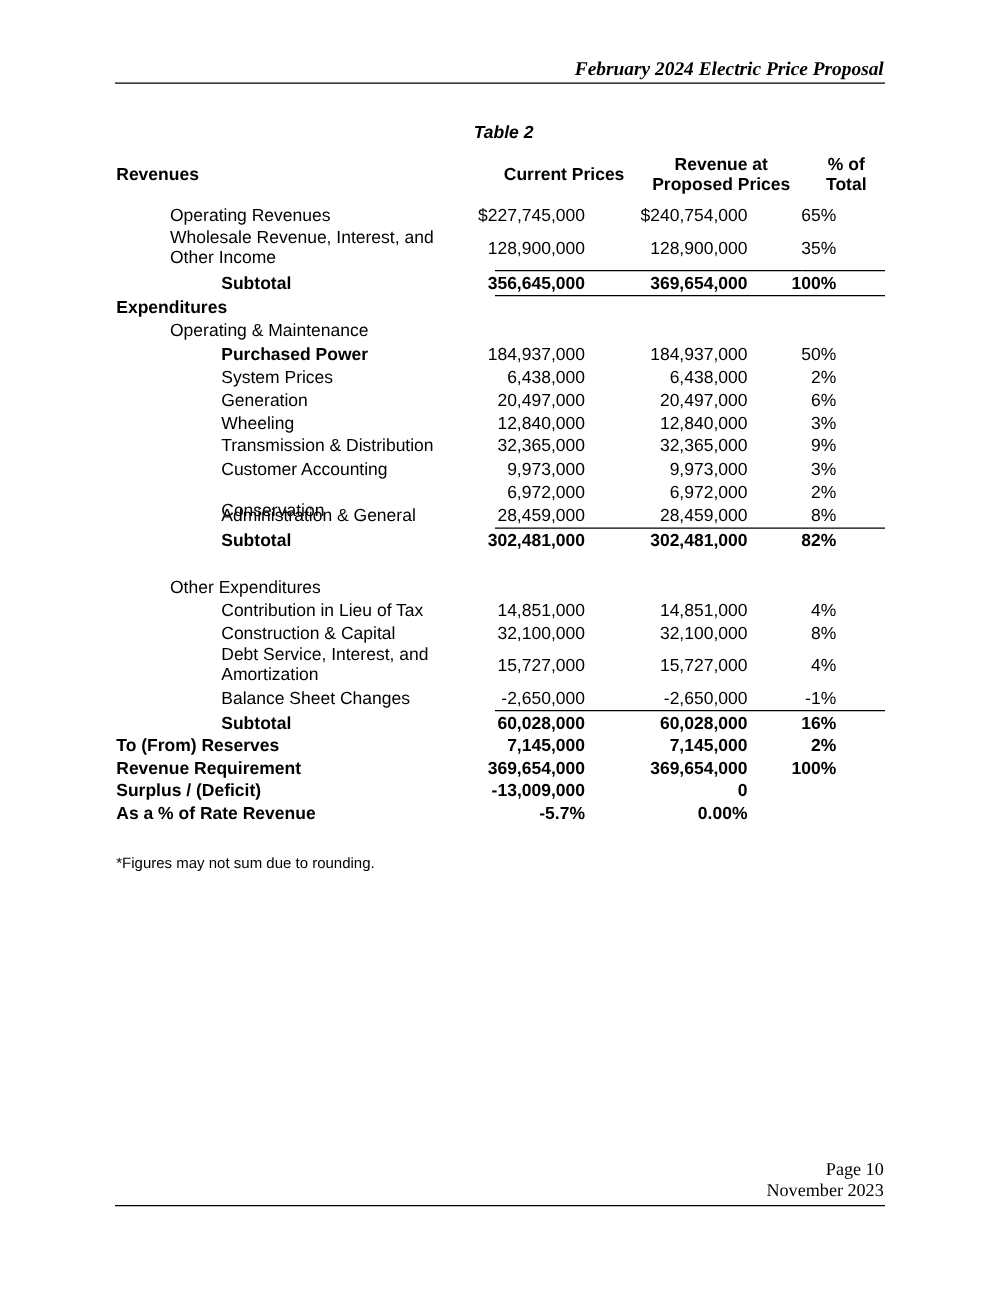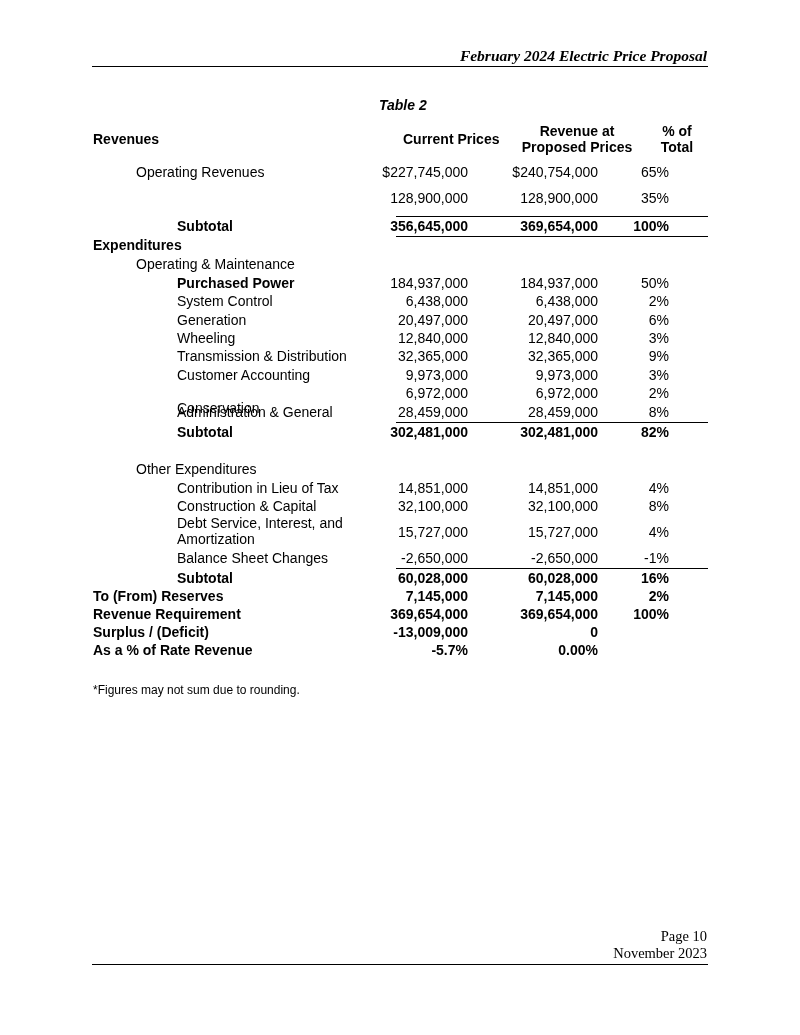--- a/index.html
+++ b/index.html
@@ -42,20 +42,24 @@
     <div>Total</div>
   </div>
 
   <div class="row" style="top:164px;">
     <span class="lbl" style="left:136px;">Operating Revenues</span>
     <span class="c1">$227,745,000</span>
     <span class="c2">$240,754,000</span>
     <span class="c3">65%</span>
   </div>
   <div class="row" style="top:181px;height:34px;">
+    <span class="lbl" style="left:136px;top:0;line-height:16px;">
+      <span>Wholesale Revenue, Interest, and</span><br>
+      <span>Other Income</span>
+    </span>
     <span class="c1" style="top:9px;">128,900,000</span>
     <span class="c2" style="top:9px;">128,900,000</span>
     <span class="c3" style="top:9px;">35%</span>
   </div>
   <div class="rule" style="left:396px;top:216px;width:246px;"></div>
   <div class="rule-thin" style="left:642px;top:216px;width:66px;"></div>
   <div class="row b" style="top:218px;">
     <span class="lbl" style="left:177px;">Subtotal</span>
     <span class="c1">356,645,000</span>
     <span class="c2">369,654,000</span>
@@ -70,21 +74,21 @@
     <span class="lbl" style="left:136px;">Operating &amp; Maintenance</span>
   </div>
 
   <div class="row" style="top:275px;">
     <span class="lbl" style="left:177px;font-weight:bold;">Purchased Power</span>
     <span class="c1">184,937,000</span>
     <span class="c2">184,937,000</span>
     <span class="c3">50%</span>
   </div>
   <div class="row" style="top:293px;">
-    <span class="lbl" style="left:177px;">System Control</span>
+    <span class="lbl" style="left:177px;">System Prices</span>
     <span class="c1">6,438,000</span>
     <span class="c2">6,438,000</span>
     <span class="c3">2%</span>
   </div>
   <div class="row" style="top:312px;">
     <span class="lbl" style="left:177px;">Generation</span>
     <span class="c1">20,497,000</span>
     <span class="c2">20,497,000</span>
     <span class="c3">6%</span>
   </div>

